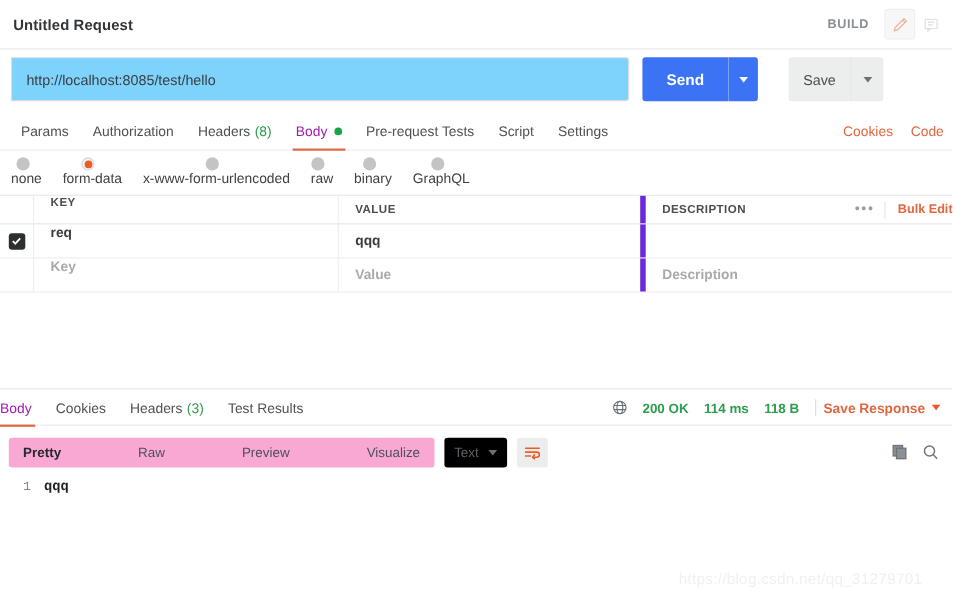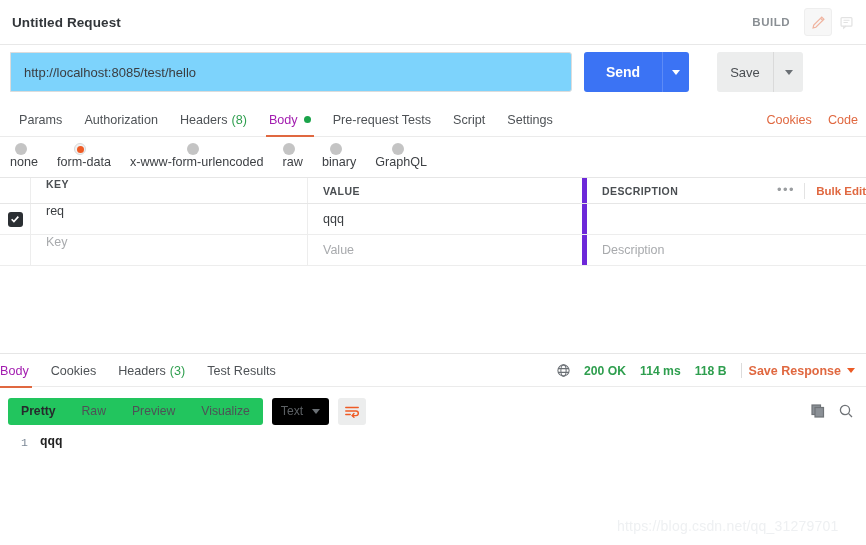--- a/index.html
+++ b/index.html
@@ -116,21 +116,21 @@
   .radio.sel i { width:7px;height:7px;border-radius:50%;background:#ef5b25;display:block; }
   .radio-label { font-size:12.6px; color:#3e4145; }
 
   
   .kvtable { position:absolute; left:0; top:177px; width:866px; }
   .kvhead {
     display:flex; height:27px; align-items:center;
     border-top:1px solid #e6e6e6; border-bottom:1px solid #e6e6e6;
     background:#fff;
   }
-  .kvrow { display:flex; height:31px; align-items:center; border-bottom:1px solid #ededed; }
+  .kvrow { display:flex; height:31px; align-items:center; border-bottom:1px solid #ededed;font-weight:bold; }
   .c-check { width:31px; display:flex; align-items:center; justify-content:center; height:100%;
              border-right:1px solid #ededed; }
   .c-key   { width:277px; padding-left:15px; height:100%; display:flex; align-items:flex-start;
              border-right:1px solid #ededed; }
   .c-val   { width:279px; padding-left:15px; height:100%; display:flex; align-items:center;
              border-right:5px solid #6d28d9; }
   .c-desc  { flex:1; padding-left:15px; height:100%; display:flex; align-items:center; }
   .th { font-size:10.5px; font-weight:bold; color:#4a4e52; letter-spacing:.4px; }
   .cellval { font-size:12.5px; color:#3a3d41; }
   .cellph { font-size:12.5px; color:#a8aaad; }
@@ -161,21 +161,21 @@
   .meta-ok { color:#2e9e4e; font-weight:600; }
   .meta-sep { width:1px; height:15px; background:#dcdcdc; margin:0 7px; }
   .save-resp { color:#e06840; font-size:12.5px; font-weight:600; padding-right:6px; }
 
   
   .resp-toolbar {
     position:absolute; left:0; top:391px; width:866px; height:40px;
     display:flex; align-items:center; padding-left:8px;
   }
   .seg {
-    height:27px; background:#22c55e; border-radius:3px; display:flex; align-items:center;
+    height:27px; background:#f9a8d4; border-radius:3px; display:flex; align-items:center;gap:44px;
   }
   .seg .s {
     height:27px; display:flex; align-items:center; padding:0 13px;
     font-size:12.2px; color:#4e5256;
   }
   .seg .s.active { color:#26292c; font-weight:bold; }
   .text-select {
     height:27px; background:#000000; border-radius:3px; margin-left:9px;
     display:flex; align-items:center; padding:0 9px; gap:9px;
     font-size:12.2px; color:#5c6064;

